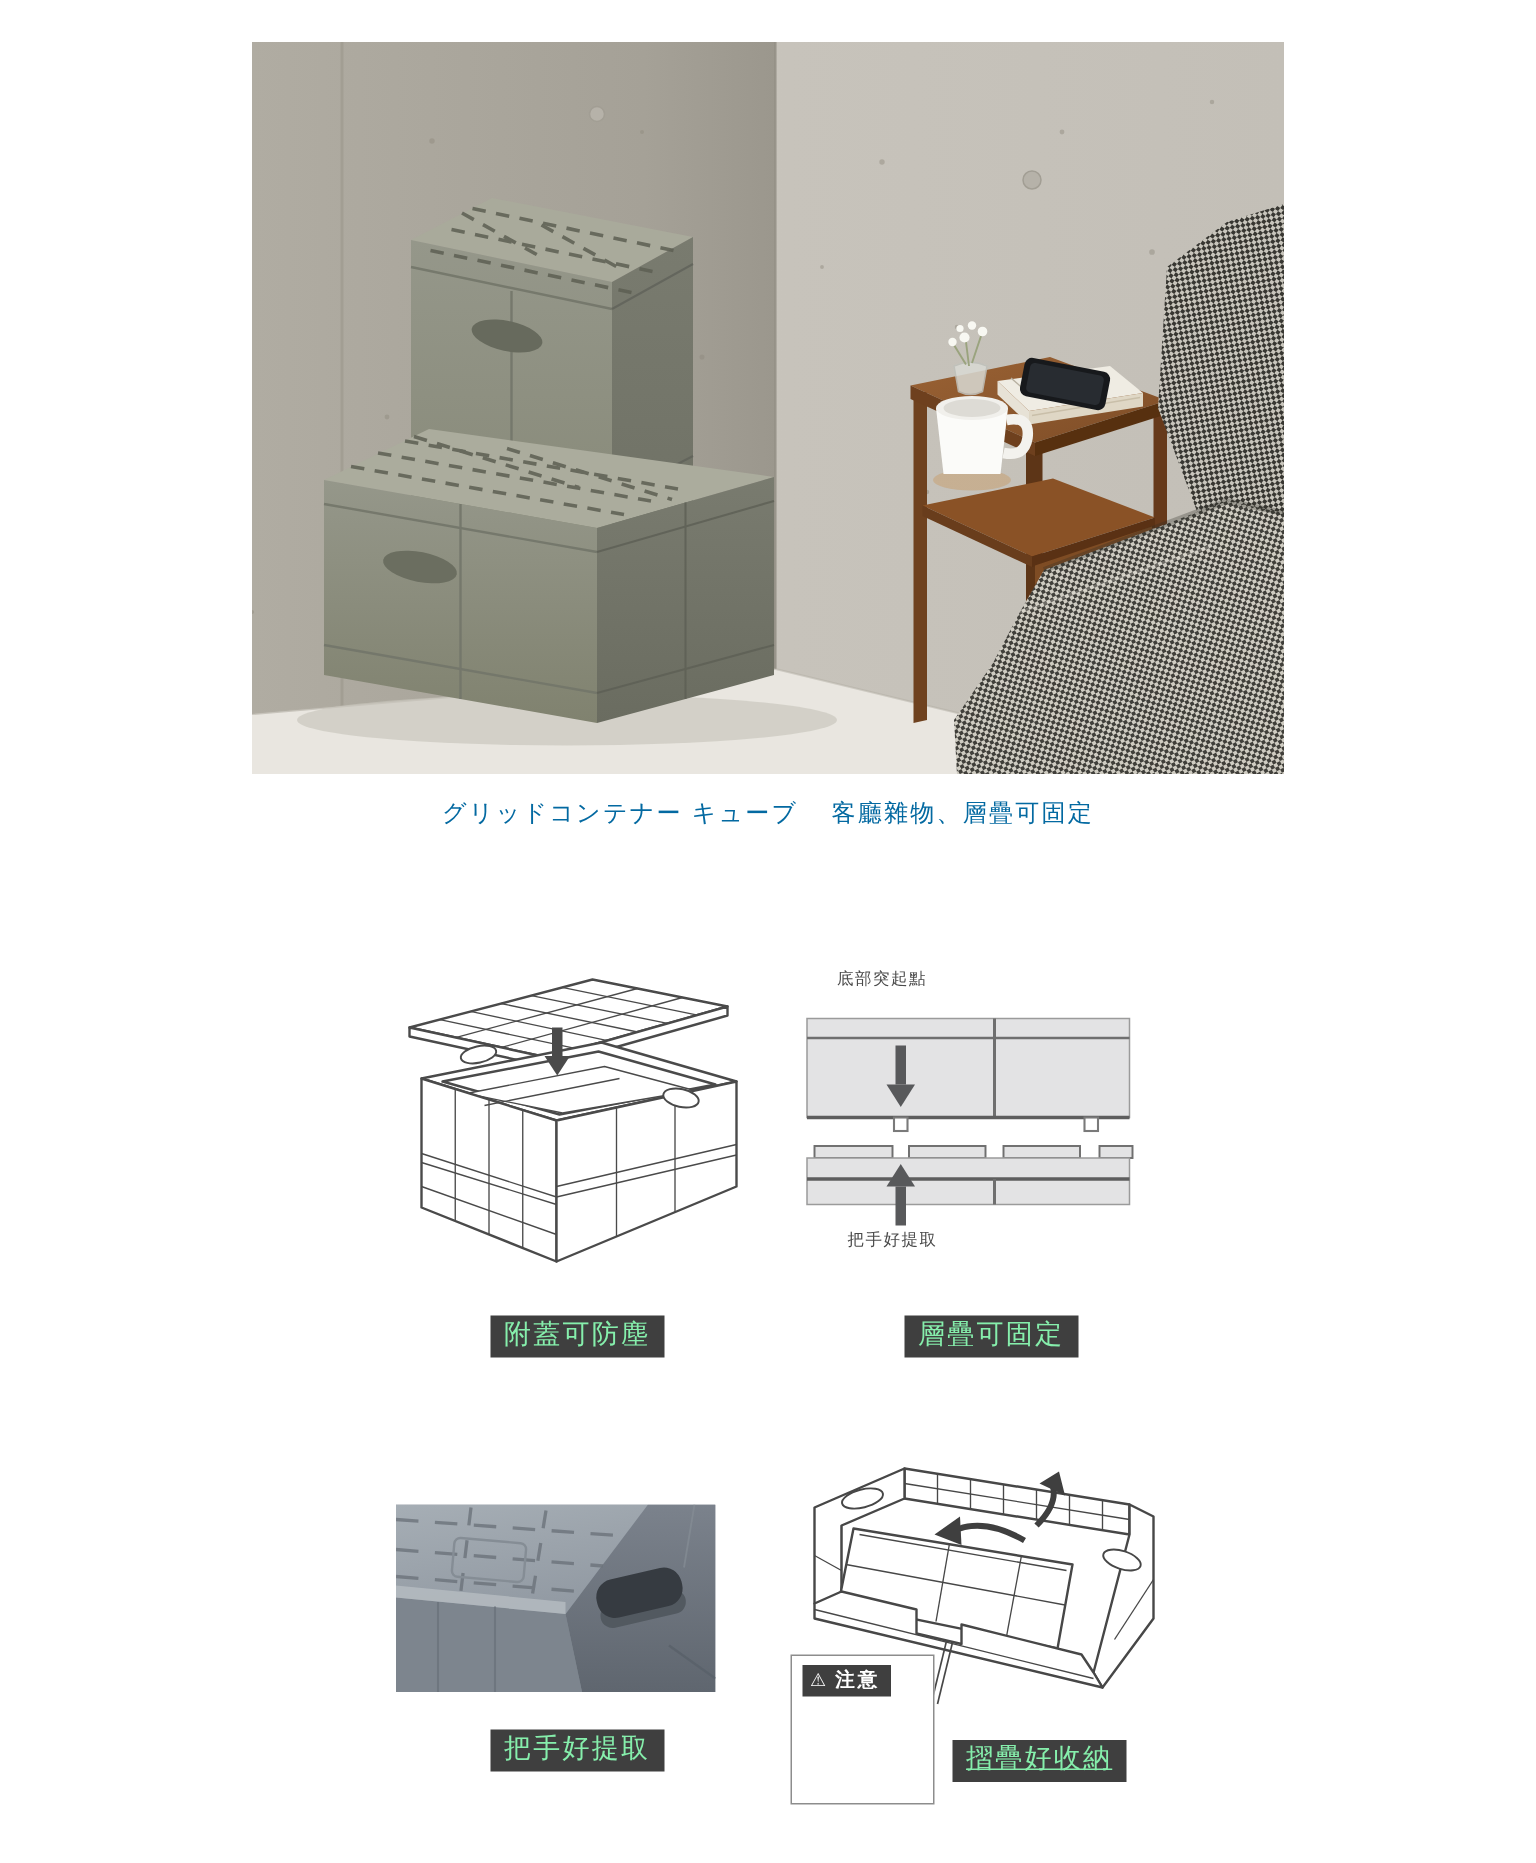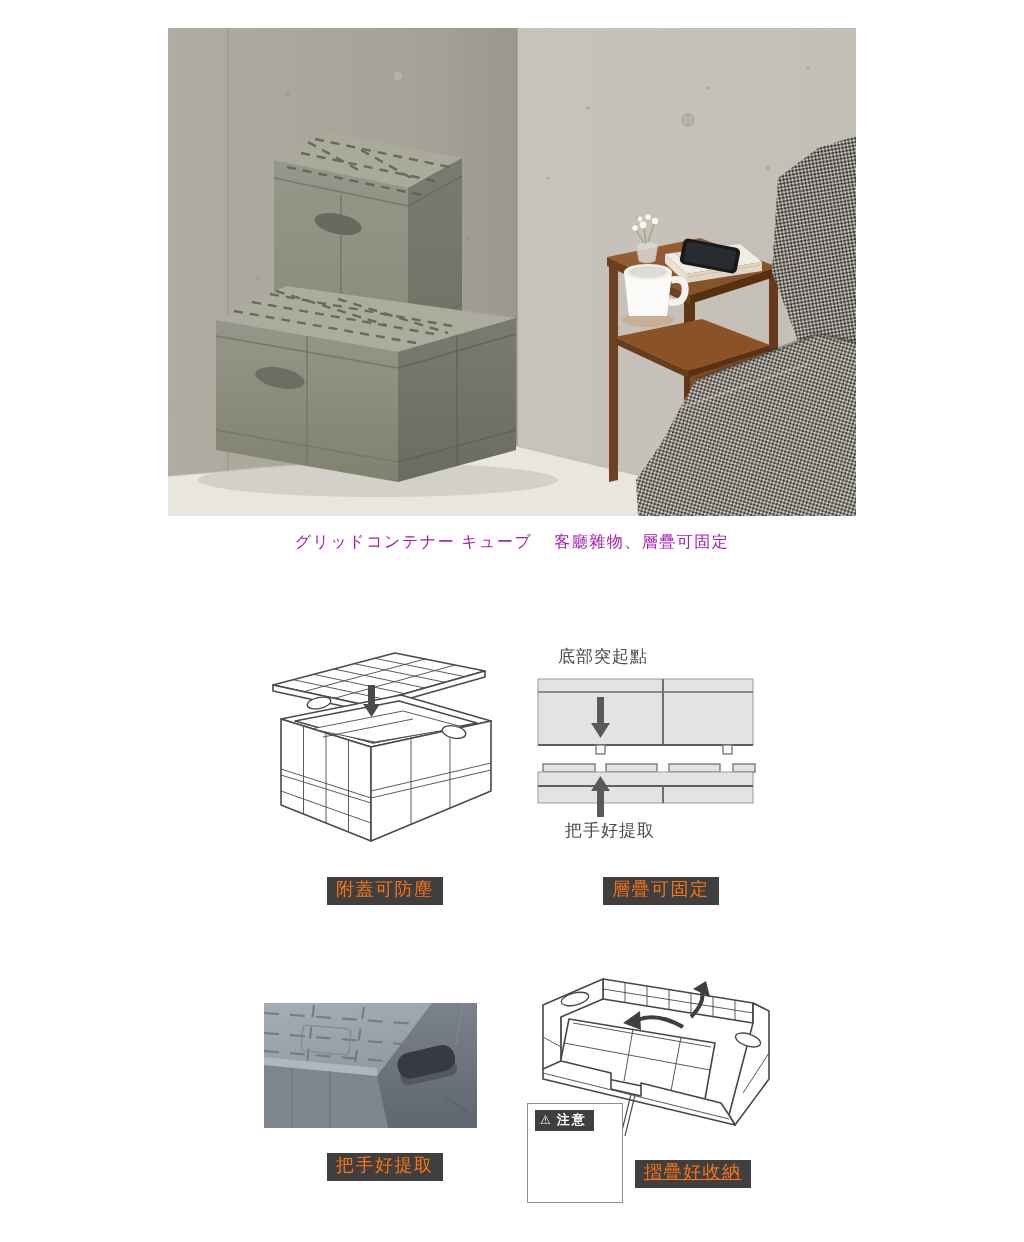--- a/index.html
+++ b/index.html
@@ -3,31 +3,31 @@
 <meta charset="utf-8">
 <style>
   html,body{margin:0;padding:0;background:#ffffff;}
   body{font-family:"Liberation Sans","DejaVu Sans",sans-serif;}
   #canvas{position:relative;width:1024px;height:1242px;background:#ffffff;overflow:hidden;margin:0 auto;}
   .abs{position:absolute;}
   
   #hero{left:168px;top:28px;width:688px;height:488px;}
   
   #caption-row{left:0;top:532px;width:1024px;display:flex;justify-content:center;gap:22px;
-    font-size:16px;letter-spacing:1.5px;color:#a21caf;}
+    font-size:16px;letter-spacing:1.5px;color:#0369a1;}
   
   #lid-figure{left:253px;top:641px;width:245px;height:205px;}
   #stack-figure{left:527px;top:643px;width:235px;height:200px;}
   #handle-figure{left:264px;top:1003px;width:213px;height:125px;}
   #fold-figure{left:533px;top:963px;width:258px;height:190px;}
-  .diagram-label{font-size:17px;color:#4b4b4b;letter-spacing:1px;white-space:nowrap;}
+  .diagram-label{font-size:11px;color:#4b4b4b;letter-spacing:1px;white-space:nowrap;}
   #stack-label-top{left:558px;top:645px;}
   #stack-label-bottom{left:565px;top:819px;}
   
-  .badge{background:#3f3f3f;color:#f97316;font-size:18px;letter-spacing:1.5px;
+  .badge{background:#3f3f3f;color:#86efac;font-size:18px;letter-spacing:1.5px;
     padding:2px 9px 4px 9px;white-space:nowrap;line-height:1.2;}
   #badge-lid{left:327px;top:877px;}
   #badge-stack{left:603px;top:877px;}
   #badge-handle{left:327px;top:1153px;}
   #badge-fold{left:635px;top:1160px;text-decoration:underline;}
   
   #notice-box{left:527px;top:1103px;width:96px;min-height:100px;background:#ffffff;
     border:1px solid #8d8d8d;box-sizing:border-box;padding:6px 0 6px 7px;}
   #notice-title-badge{display:inline-flex;align-items:center;gap:4px;background:#3f3f3f;color:#ffffff;
     font-size:13px;font-weight:bold;letter-spacing:2px;padding:2px 7px 3px 5px;line-height:1.2;}

